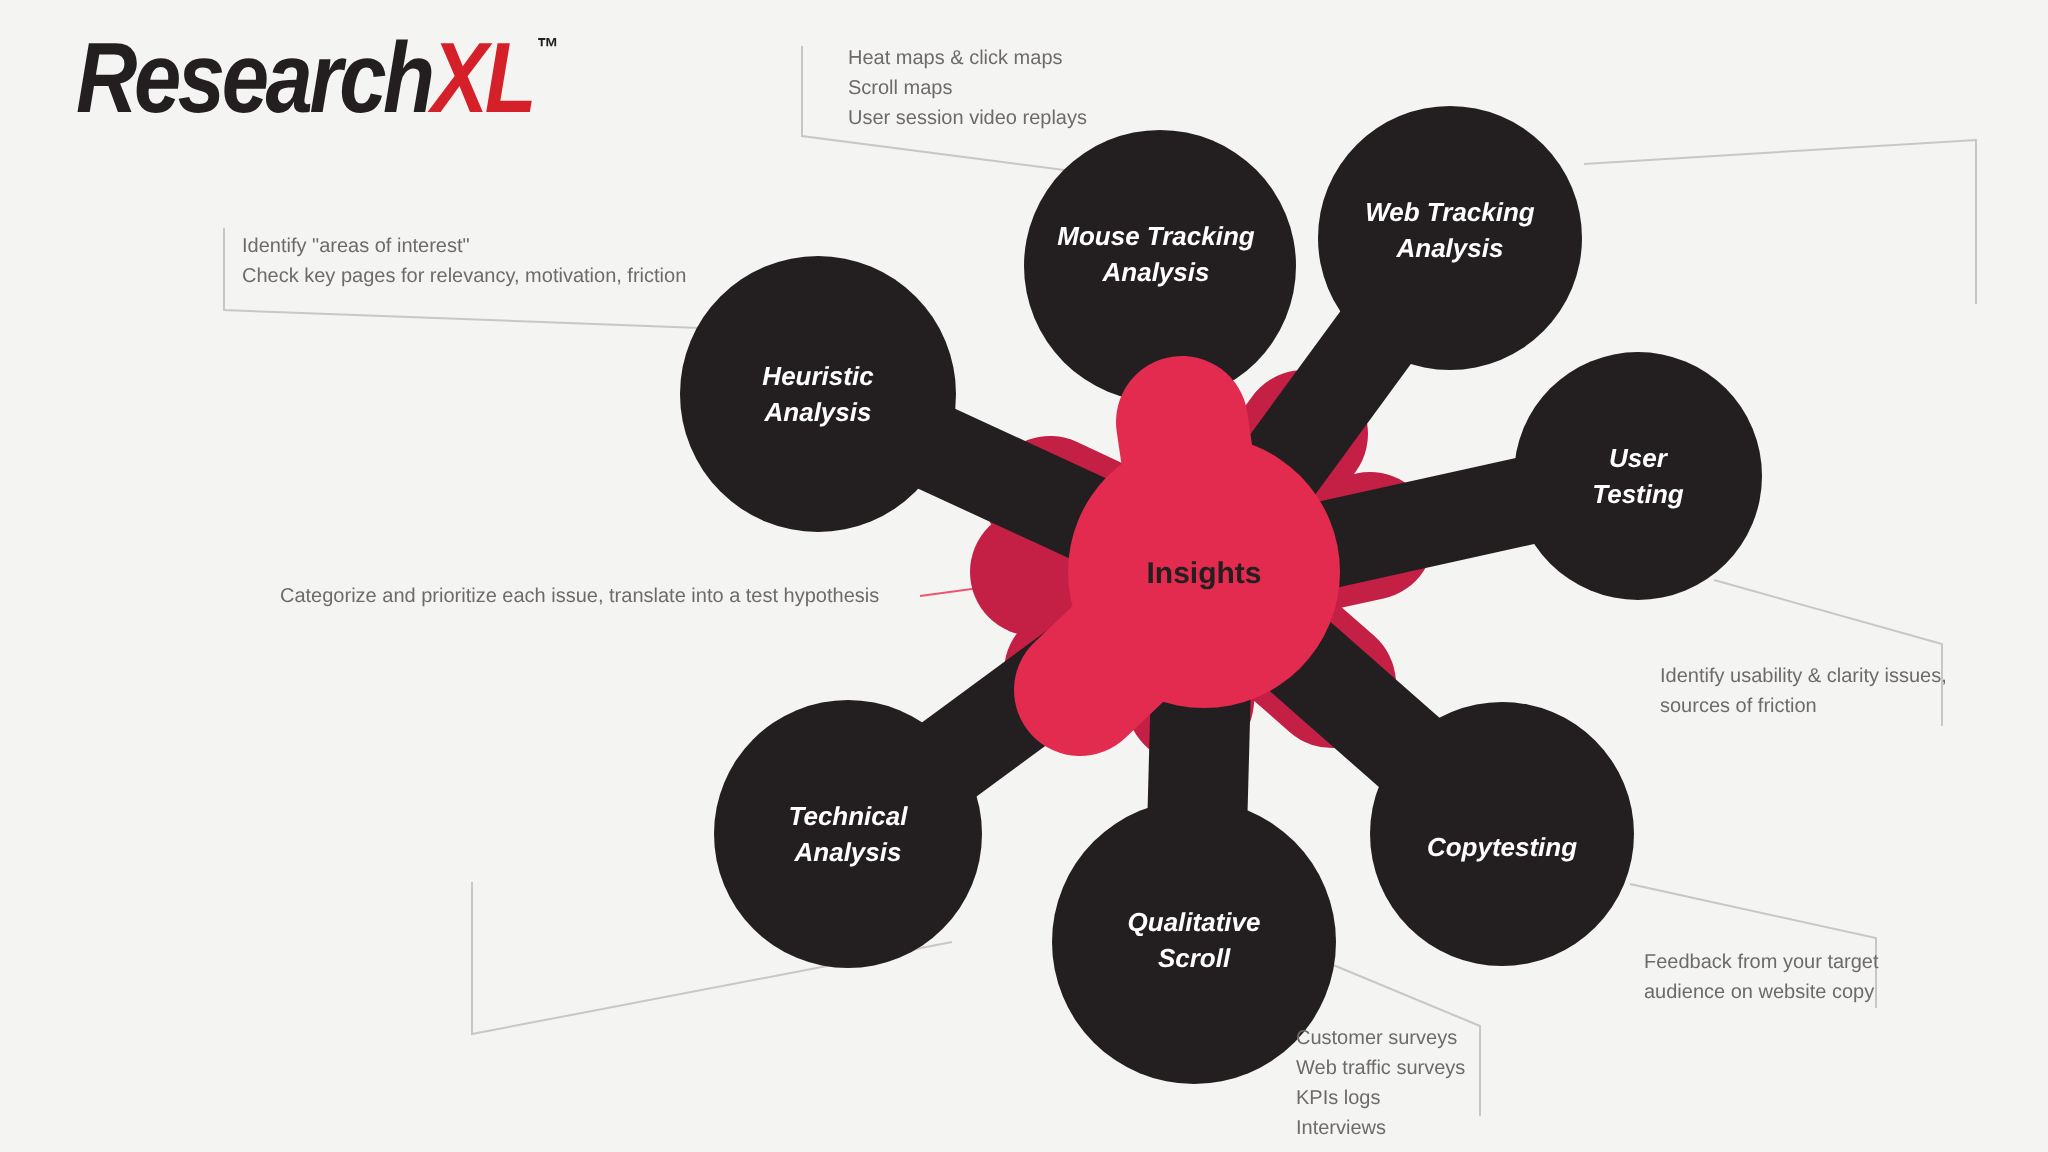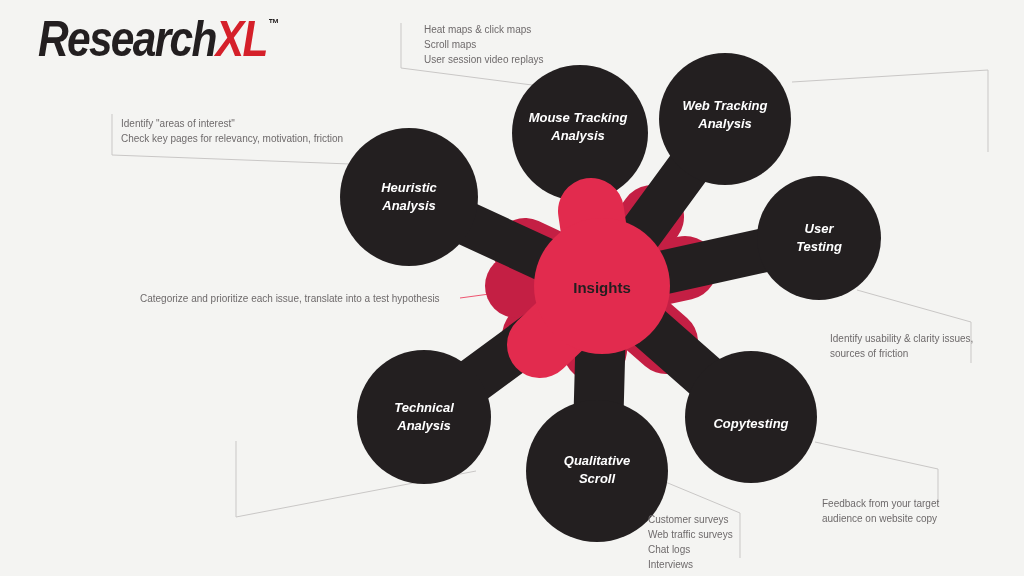--- a/index.html
+++ b/index.html
@@ -108,23 +108,23 @@
 Analysis</div>
   <div class="node-label" style="left:409px;top:197px;">Heuristic
 Analysis</div>
   <div class="insights-label" style="left:602px;top:287px;">Insights</div>
 
   <div class="annotation" style="left:424px;top:22px;">Heat maps &amp; click maps
 Scroll maps
 User session video replays</div>
   <div class="annotation" style="left:830px;top:331px;">Identify usability &amp; clarity issues,
 sources of friction</div>
-  <div class="annotation" style="left:822px;top:474px;margin-top:22px;">Feedback from your target
+  <div class="annotation" style="left:822px;top:474px;">Feedback from your target
 audience on website copy</div>
   <div class="annotation" style="left:648px;top:512px;">Customer surveys
 Web traffic surveys
-Chat logs
+KPIs logs
 Interviews</div>
   <div class="annotation" style="left:121px;top:116px;">Identify "areas of interest"
 Check key pages for relevancy, motivation, friction</div>
   <div class="annotation" style="left:140px;top:291px;">Categorize and prioritize each issue, translate into a test hypothesis</div>
 
 </div>
 
 </body></html>

